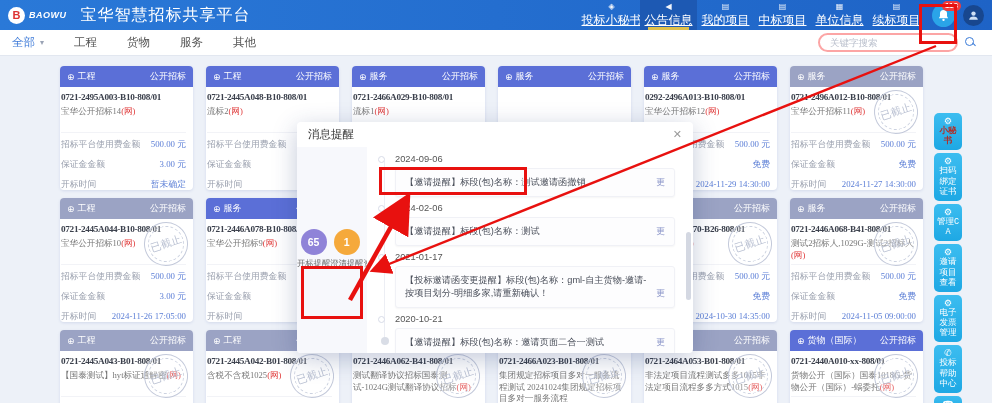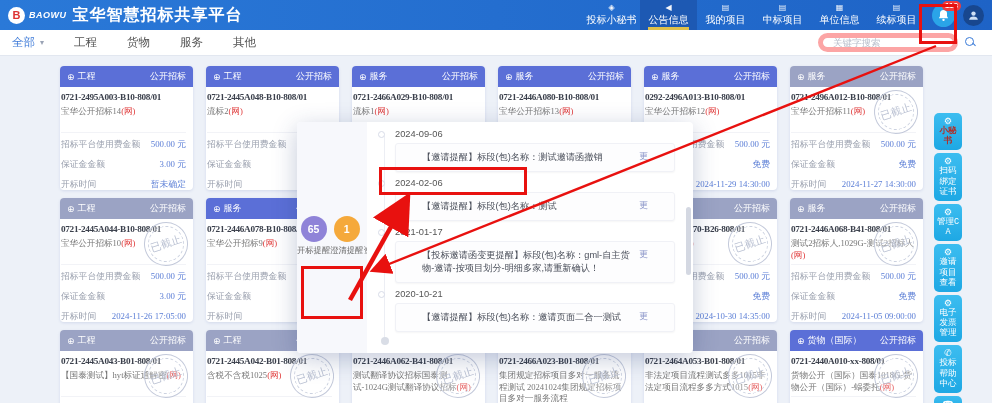--- a/index.html
+++ b/index.html
@@ -6,46 +6,46 @@
   html,body { width:992px; height:403px; overflow:hidden; background:#edf1f8;
               font-family:"Liberation Sans","DejaVu Sans",sans-serif; position:relative; }
 
   
   .topbar { position:absolute; left:0; top:0; width:992px; height:30px; z-index:20;
             background:linear-gradient(90deg,#2a79d8,#1e63c6); display:flex; align-items:center; }
   .logo-wrap { display:flex; align-items:center; padding-left:8px; gap:4px; }
   .logo-mark { width:17px; height:17px; border-radius:50%; background:#fff; color:#d33; font-size:11px;
                font-weight:bold; text-align:center; line-height:17px; }
   .logo-en { color:#fff; font-size:9px; font-weight:bold; font-style:italic; letter-spacing:.5px; }
-  .logo-title { color:#fff; font-size:16px; font-weight:bold; letter-spacing:1px; margin-left:2px; }
+  .logo-title { color:#fff; font-size:16px; font-weight:normal; letter-spacing:1px; margin-left:10px; }
   .top-nav { margin-left:auto; display:flex; height:30px; }
   .nav-item { width:57px; height:30px; display:flex; flex-direction:column; align-items:center;
               justify-content:center; color:#fff; cursor:pointer; position:relative; }
   .nav-item .nav-icon { font-size:8px; line-height:9px; opacity:.95; }
-  .nav-item .nav-label { font-size:10px; margin-top:1px; white-space:nowrap; }
+  .nav-item .nav-label { font-size:12px; margin-top:1px; white-space:nowrap;text-decoration:underline; }
   .nav-item.active { background:#1d59b3; }
   .nav-item.active::after { content:""; position:absolute; bottom:0; left:8px; right:8px; height:3px; background:#dfc04a; }
   .bell-wrap { width:36px; height:30px; display:flex; align-items:center; justify-content:center; position:relative; }
   .bell-circle { width:23px; height:23px; border-radius:50%; background:#2aa4e8; display:flex;
                  align-items:center; justify-content:center; cursor:pointer; }
   .bell-circle svg { width:13px; height:13px; fill:#fff; }
   .bell-badge { position:absolute; top:1px; right:0px; background:#f23c3c; color:#fff; font-size:8px;
                 line-height:10px; padding:0 3px; border-radius:6px; font-weight:bold; }
   .avatar { width:21px; height:21px; border-radius:50%; background:#18478f; margin:0 8px 0 2px;
             display:flex; align-items:center; justify-content:center; cursor:pointer; }
   .avatar svg { width:13px; height:13px; fill:#cfe0f5; }
 
   
   .subbar { position:absolute; left:0; top:30px; width:992px; height:26px; background:#fff; z-index:19;
             border-bottom:1px solid #e2e7f0; display:flex; align-items:center; padding:0 12px; }
   .all-dd { color:#3f7bd8; font-size:11.5px; cursor:pointer; }
   .all-caret { color:#9aa3b5; font-size:8px; margin:0 0 0 5px; cursor:pointer; }
   .cat-tab { color:#555; font-size:11.5px; margin-left:30px; cursor:pointer; }
   .search-wrap { margin-left:auto; display:flex; align-items:center; gap:7px; margin-right:4px; }
-  .search-input { width:140px; height:19px; border:5px solid #fca5a5; border-radius:10px; font-size:9.5px;
+  .search-input { width:140px; height:19px; border:2px solid #fca5a5; border-radius:10px; font-size:9.5px;
                   padding:0 10px; color:#666; outline:none; background:#fff; }
   .search-input::placeholder { color:#b9bfcc; }
   .mag { width:11px; height:11px; position:relative; cursor:pointer; }
   .mag::before { content:""; position:absolute; left:0; top:0; width:7px; height:7px; border:1.4px solid #3a7bd8; border-radius:50%; }
   .mag::after { content:""; position:absolute; left:7px; top:7px; width:4px; height:1.4px; background:#3a7bd8; transform:rotate(45deg); }
 
   
   .grid { position:absolute; left:60px; top:66px; width:866px; z-index:10;
           display:grid; grid-template-columns:repeat(6,133px); column-gap:13px; row-gap:8px; grid-auto-rows:124px; }
   .card { background:#fff; border-radius:4px; box-shadow:0 1px 3px rgba(60,80,160,.14); overflow:hidden; position:relative; cursor:pointer; }
@@ -86,21 +86,21 @@
   .cat-item { height:43px; margin-bottom:4px; text-align:center; cursor:pointer; flex:none; }
   .cat-count { width:26px; height:26px; border-radius:50%; color:#fff; font-size:10.5px; font-weight:bold;
                line-height:26px; margin:0 auto 3px; }
   .cat-label { font-size:8.3px; color:#666; white-space:nowrap; }
   .msg-col { flex:1; position:relative; padding:6px 18px 6px 14px; overflow:hidden; }
   .timeline { position:absolute; left:17px; top:14px; bottom:14px; width:1px; background:#eceef4; }
   .msg-block { position:relative; padding-left:14px; margin-bottom:6px; }
   .msg-dot { position:absolute; left:-3px; top:2px; width:7px; height:7px; border:1px solid #d8dce8; background:#fff; border-radius:50%; }
   .msg-date { font-size:9.3px; color:#555; margin:1px 0 4px; }
   .msg-box { background:#fdfdfe; border:1px solid #f0f1f6; border-radius:3px; box-shadow:0 1px 2px rgba(0,0,0,.04);
-             padding:7px 26px; display:flex; justify-content:space-between; align-items:flex-start; cursor:pointer; }
+             padding:7px 9px; display:flex; justify-content:space-between; align-items:flex-end; cursor:pointer; }
   .msg-text { font-size:9.2px; color:#4a4f5a; margin-right:8px; }
   .msg-action { font-size:8.8px; color:#8a94c8; flex:none; cursor:pointer; }
   .end-dot { position:absolute; left:14px; bottom:8px; width:8px; height:8px; border-radius:50%; background:#d9dde6; }
   .mscroll { position:absolute; right:2px; top:85px; width:5px; height:68px; background:#d4d8e2; border-radius:3px; cursor:pointer; }
 
   
   .anno { position:absolute; z-index:60; pointer-events:none; }
   .anno-rect { border:3px solid #e8110f; }
   #anno-svg { left:0; top:0; width:992px; height:403px; }
 </style>
@@ -247,27 +247,20 @@
     </div>
   </div>
     <div class="card">
     <div class="card-header">
       <span class="ch-cat">
         <span class="ch-icon">⊕</span>
         <span class="ch-text">服务</span>
       </span>
       <span class="ch-tag">公开招标</span>
     </div>
-    <div class="card-body">
-      <div class="card-id">0721-2446A080-B10-808/01</div>
-      <div class="card-name">
-        <span class="name-main">宝华公开招标13</span><span class="name-red">(网)</span>
-      </div>
-
-    </div>
   </div>
     <div class="card">
     <div class="card-header">
       <span class="ch-cat">
         <span class="ch-icon">⊕</span>
         <span class="ch-text">服务</span>
       </span>
       <span class="ch-tag">公开招标</span>
     </div>
     <div class="card-body">
@@ -586,20 +579,24 @@
     <span class="sb-icon">✆</span>
     <span class="sb-label">投标帮助中心</span>
   </div>
     <div class="side-btn">
     <span class="sb-icon">☎</span>
 
   </div>
   </div>
 
 <div class="modal">
+  <div class="modal-head">
+    <span class="modal-title">消息提醒</span>
+    <span class="modal-close">✕</span>
+  </div>
   <div class="modal-body">
     <div class="cat-col" id="cat-col">
         <div class="cat-item">
     <div class="cat-count" style="background: rgb(143, 131, 216);">65</div>
     <div class="cat-label">开标提醒</div>
   </div>
         <div class="cat-item">
     <div class="cat-count" style="background: rgb(245, 169, 59);">1</div>
     <div class="cat-label">澄清提醒</div>
   </div>

